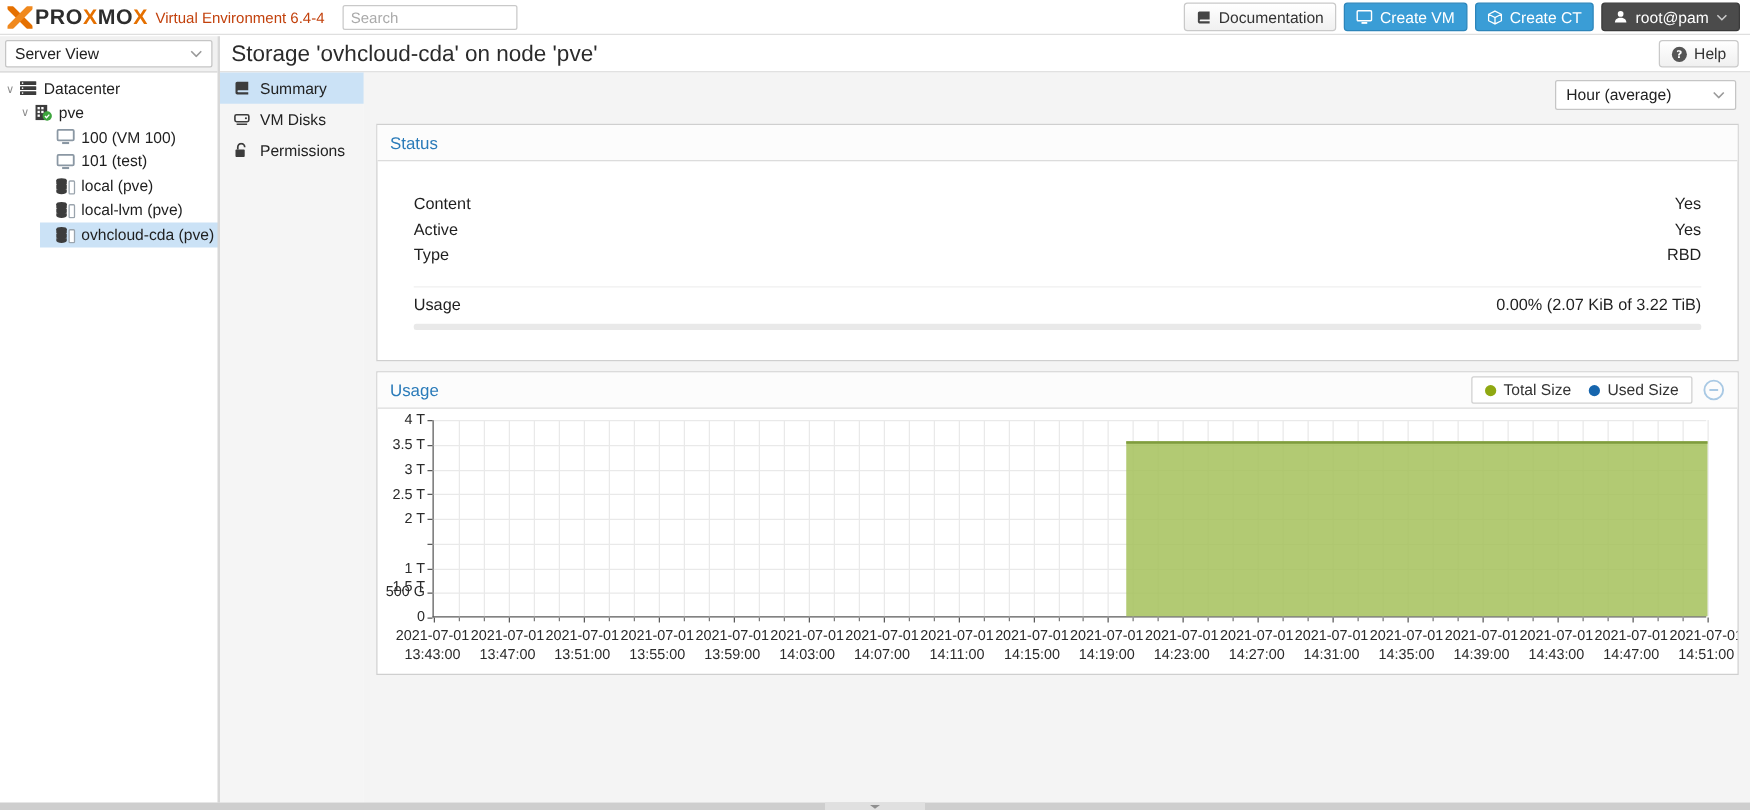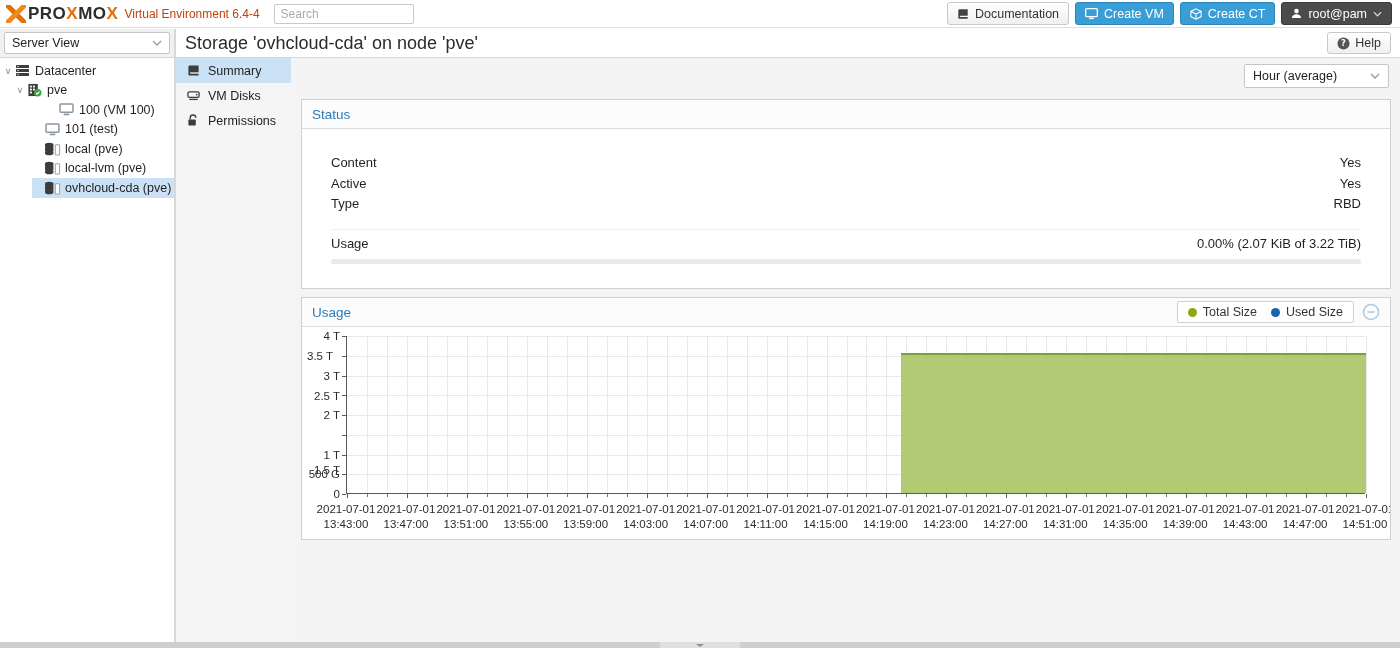--- a/index.html
+++ b/index.html
@@ -179,21 +179,21 @@
                 <rect x="6.4" y="6" width="2" height="2"></rect>
                 <rect x="3.2" y="9.2" width="2" height="2"></rect>
               </g>
               <circle cx="11.5" cy="10.5" r="4" fill="#3da53d"></circle>
               <path d="M9.6 10.5 l1.3 1.4 l2.4-2.6" fill="none" stroke="#fff" stroke-width="1.2"></path>
             </svg>
           </span>
           <span class="tree-label">pve</span>
         </div>
       </div>
-      <div class="tree-row" style="padding-left: 46px;">
+      <div class="tree-row" style="padding-left: 32px;">
         <div class="tree-inner">
           <span class="tree-expander"></span>
           <span class="tree-icon">
             <svg width="15" height="13" viewBox="0 0 16 14">
               <rect x="1" y="1" width="14" height="9" rx="1" fill="none" stroke="#8a97a3" stroke-width="1.6"></rect>
               <rect x="5" y="11.4" width="6" height="1.8" fill="#8a97a3"></rect>
             </svg>
           </span>
           <span class="tree-label">100 (VM 100)</span>
         </div>
@@ -477,21 +477,21 @@
             <div class="xtick minor" style="left: 919.098px;"></div>
             <div class="xtick minor" style="left: 939.078px;"></div>
             <div class="xtick" style="left: 959.059px;"></div>
             <div class="xtick minor" style="left: 979.039px;"></div>
             <div class="xtick minor" style="left: 999.02px;"></div>
             <div class="xtick" style="left: 1019px;"></div>
           </div>
         <div id="chart-labels">
             <div class="ylabel" style="left: -2px; top: -6px;">4 T</div>
             <div class="ytickmark" style="left: 40px; top: 0px;"></div>
-            <div class="ylabel" style="left: -2px; top: 13.75px; text-align: center;">3.5 T</div>
+            <div class="ylabel" style="left: -2px; top: 13.75px;">3.5 T</div>
             <div class="ytickmark" style="left: 40px; top: 19.75px;"></div>
             <div class="ylabel" style="left: -2px; top: 33.5px;">3 T</div>
             <div class="ytickmark" style="left: 40px; top: 39.5px;"></div>
             <div class="ylabel" style="left: -2px; top: 54px;">2.5 T</div>
             <div class="ytickmark" style="left: 40px; top: 59.25px;"></div>
             <div class="ylabel" style="left: -2px; top: 73px;">2 T</div>
             <div class="ytickmark" style="left: 40px; top: 79px;"></div>
             <div class="ylabel" style="left: -2px; top: 92.75px; margin-top: 35px;">1.5 T</div>
             <div class="ytickmark" style="left: 40px; top: 98.75px;"></div>
             <div class="ylabel" style="left: -2px; top: 112.5px;">1 T</div>

